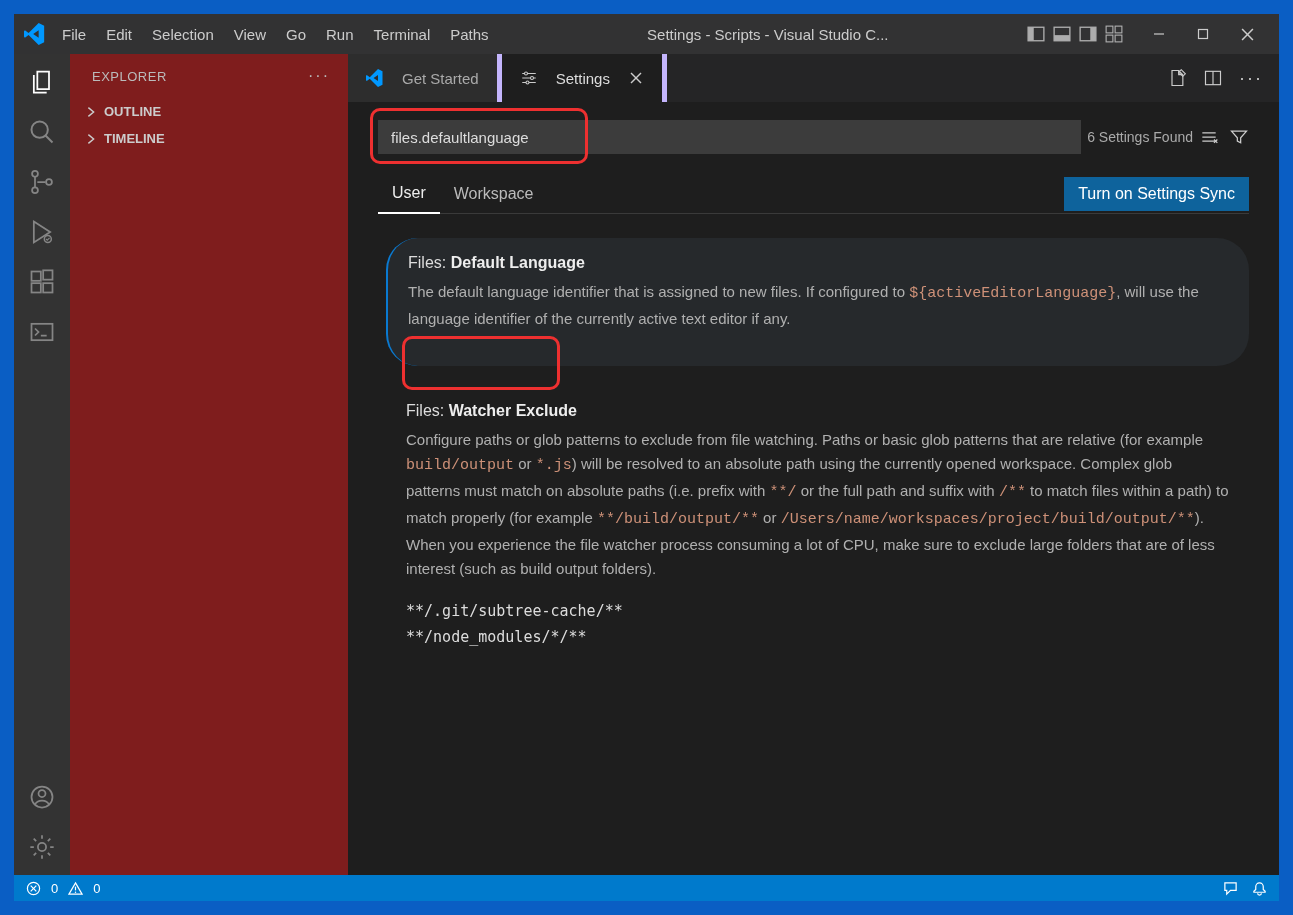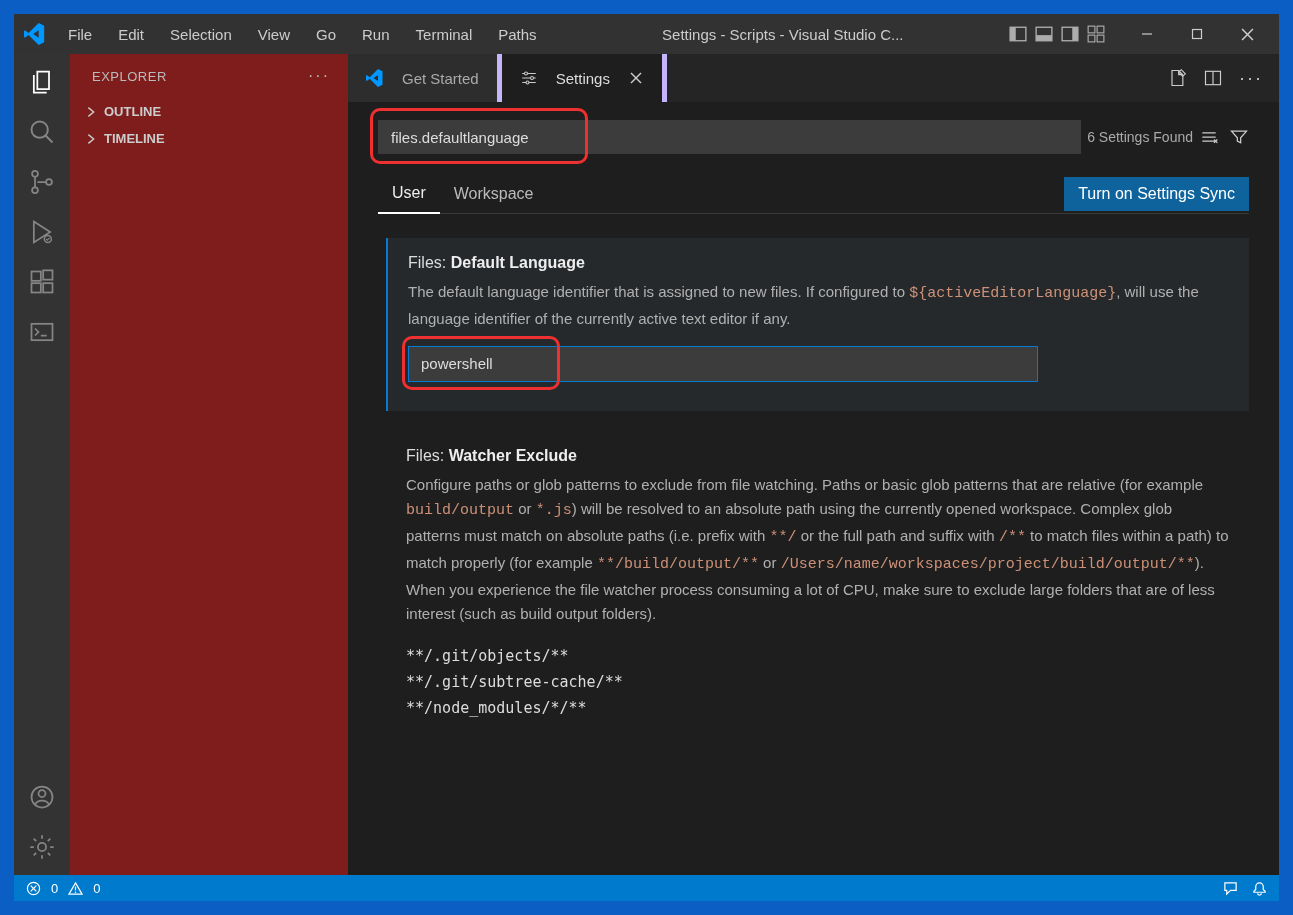--- a/index.html
+++ b/index.html
@@ -20,21 +20,20 @@
     flex-direction: column;
     color: #ccc;
   }
   
   .titlebar {
     height: 40px;
     background: #323233;
     display: flex;
     align-items: center;
     padding: 0 10px;
-    gap: 6px;
     color: #ccc;
     font-size: 15px;
   }
   .titlebar .menuitem { padding: 4px 10px; cursor: pointer; }
   .titlebar .logo { width: 22px; height: 22px; margin-right: 6px; }
   .titlebar .title { flex: 1; text-align: center; color: #ccc; overflow: hidden; white-space: nowrap; text-overflow: ellipsis; padding-left:10px; }
   .titlebar .layout-icons { display: flex; gap: 8px; align-items: center; margin-right: 14px; }
   .titlebar .layout-icons svg { opacity: .8; }
   .titlebar .win-btn { width: 44px; height: 100%; display: flex; align-items: center; justify-content: center; color: #ccc; }
   
@@ -148,22 +147,23 @@
     background: #0e639c;
     color: #fff;
     font-size: 16px;
     padding: 8px 14px;
     border: none;
     cursor: pointer;
   }
   .settings-list { margin-top: 24px; overflow-y: auto; height: 560px; }
   .setting-item {
     position: relative;
-    padding: 16px 20px 29px 20px;
+    padding: 16px 20px 20px 20px;
     margin-bottom: 20px;
+    border-radius: 32px;
   }
   .setting-item.modified {
     background: #26292c;
     border-left: 2px solid #0a7ad1;
   }
   .setting-title { font-size: 16px; color: #ddd; margin-bottom: 8px; }
   .setting-title b { color: #eee; font-weight: 700; }
   .setting-desc { font-size: 15px; color: #b0b0b0; line-height: 1.65; }
   .setting-desc code, .mono { font-family: Consolas, "Courier New", monospace; color: #ce9178; }
   .setting-input-wrap { position: relative; margin-top: 14px; }
@@ -380,34 +380,32 @@
 
           <div class="setting-item modified" style="margin-left:8px">
 
             <div class="setting-title">
               <span>Files: </span><b>Default Language</b>
             </div>
             <div class="setting-desc">
               <span>The default language identifier that is assigned to new files. If configured to </span><code>${activeEditorLanguage}</code><span>, will use the language identifier of the currently active text editor if any.</span>
             </div>
             <div class="setting-input-wrap">
-              <input class="setting-input" value="powershell" style="">
               <div class="highlight-red" style="left:-6px;top:-10px;width:158px;height:54px;"></div>
             </div>
           </div>
 
           <div class="setting-item" style="margin-left:8px;padding-left:20px">
             <div class="setting-title">
               <span>Files: </span><b>Watcher Exclude</b>
             </div>
             <div class="setting-desc">
               <span>Configure paths or glob patterns to exclude from file watching. Paths or basic glob patterns that are relative (for example </span><code>build/output</code><span> or </span><code>*.js</code><span>) will be resolved to an absolute path using the currently opened workspace. Complex glob patterns must match on absolute paths (i.e. prefix with </span><code>**/</code><span> or the full path and suffix with </span><code>/**</code><span> to match files within a path) to match properly (for example </span><code>**/build/output/**</code><span> or </span><code>/Users/name/workspaces/project/build/output/**</code><span>). When you experience the file watcher process consuming a lot of CPU, make sure to exclude large folders that are of less interest (such as build output folders).</span>
             </div>
             <div class="exclude-list">
-              <div>**/.git/objects/**</div>
               <div>**/.git/subtree-cache/**</div>
               <div>**/node_modules/*/**</div>
             </div>
           </div>
         </div>
       </div>
     </div>
   </div>
 
   <div class="statusbar">

